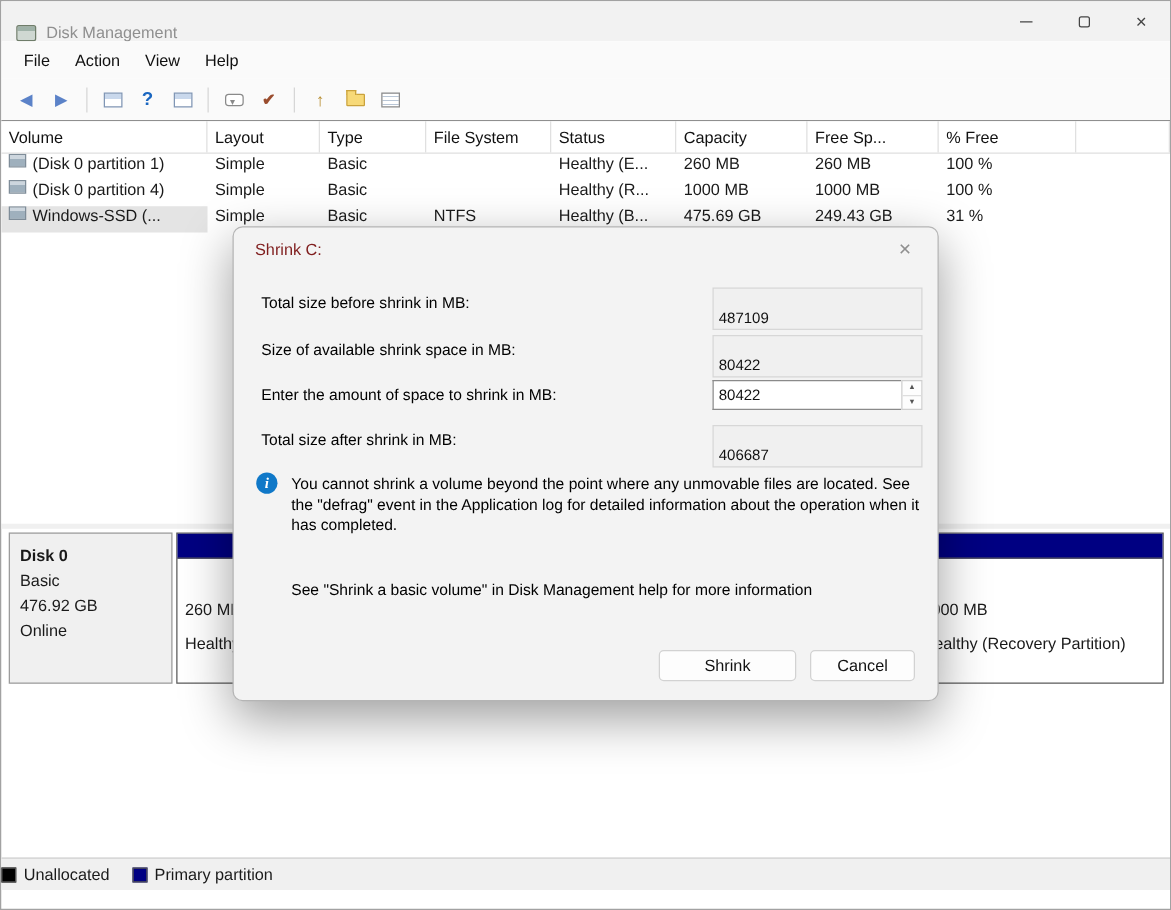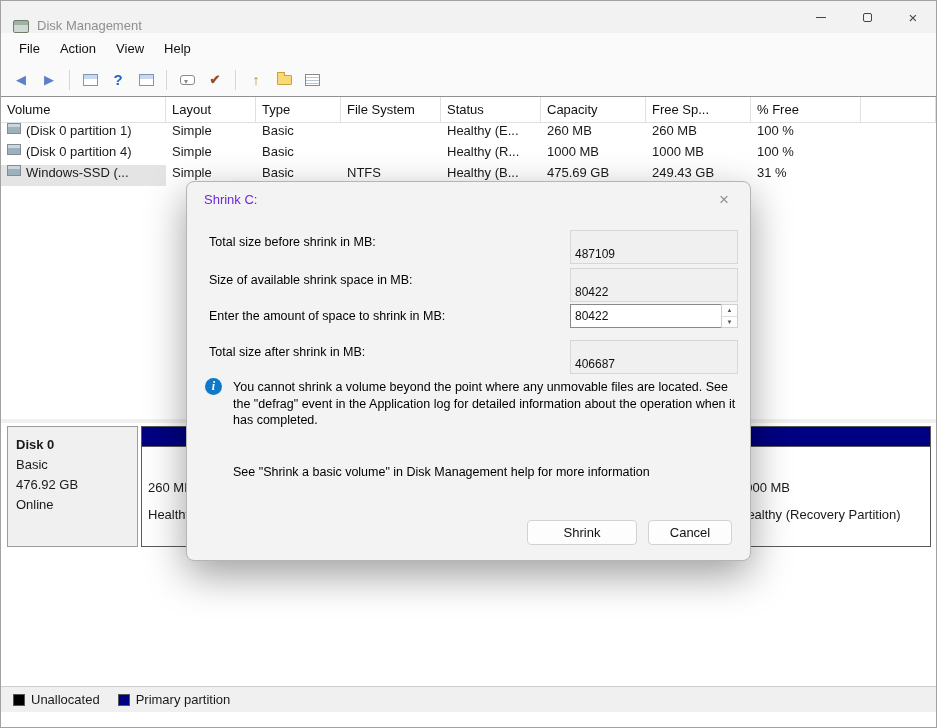--- a/index.html
+++ b/index.html
@@ -51,29 +51,29 @@
   .diskpanel{position:absolute;left:6px;top:425px;width:131px;height:121px;background:#f0f0f0;border:1px solid #9c9c9c;padding:8px 0 0 8px;font-size:13px;line-height:20px}
   .diskname{font-weight:bold}
   .part{position:absolute;top:425px;height:121px;border:1px solid #5a5a5a;background:#fff}
   .pstrip{height:20px;background:#000082;border-bottom:1px solid #5a5a5a}
   .pbody{padding:27px 0 0 6px;font-size:13px;line-height:27px;white-space:nowrap;overflow:hidden}
   .part-efi{left:140px;width:190px}
   .part-c{left:330px;width:400px}
   .part-rec{left:730px;width:200px}
 
   
-  .legendbar{position:absolute;left:0;top:685px;width:100%;height:26px;background:#f0f0f0;border-top:1px solid #cfcfcf;display:flex;align-items:center;padding-left:12px;font-size:13px}
+  .legendbar{position:absolute;left:0;top:685px;width:100%;height:26px;background:#f0f0f0;border-top:1px solid #cfcfcf;display:flex;align-items:center;padding-left:0;font-size:13px}
   .legitem{display:flex;align-items:center;gap:6px;margin-right:18px}
   .sw{width:12px;height:12px;border:1px solid #555;flex:0 0 auto}
   .sw-unalloc{background:#000000}
   .sw-primary{background:#000082}
 
   
   .dialog{position:absolute;left:185px;top:180px;width:565px;height:380px;background:#f3f3f3;border:1px solid #b5b5b5;border-radius:8px;box-shadow:0 14px 40px rgba(0,0,0,.38);z-index:10}
-  .dlgtitle{position:absolute;left:17px;top:10px;font-size:13px;color:#6d28d9}
+  .dlgtitle{position:absolute;left:17px;top:10px;font-size:13px;color:#7f1d1d}
   .dlgclose{position:absolute;right:14px;top:6px;font-size:17px;color:#8f8f8f;width:24px;height:24px;display:flex;align-items:center;justify-content:center}
   .flabel{position:absolute;left:22px;font-size:12.5px;color:#000}
   .fbox{position:absolute;left:383px;width:168px;height:24px;background:#f0f0f0;border:1px solid #d7d7d7;font-size:12px;padding:16px 4px;color:#111}
   .lt1{top:53px}.lt2{top:91px}.lt3{top:127px}.lt4{top:163px}
   .bt1{top:48px}.bt2{top:86px}.bt4{top:158px}
   .fedit{position:absolute;left:383px;top:122px;width:168px;height:24px;display:flex}
   .feditbox{flex:1;background:#fff;border:1px solid #8a8a8a;border-right:none;font-size:12px;padding:4px 4px;color:#111}
   .spinner{width:17px;display:flex;flex-direction:column;border:1px solid #cfcfcf;background:#fdfdfd}
   .spin{flex:1;display:flex;align-items:center;justify-content:center;font-size:6px;color:#555}
   .spin-up{border-bottom:1px solid #dedede}

